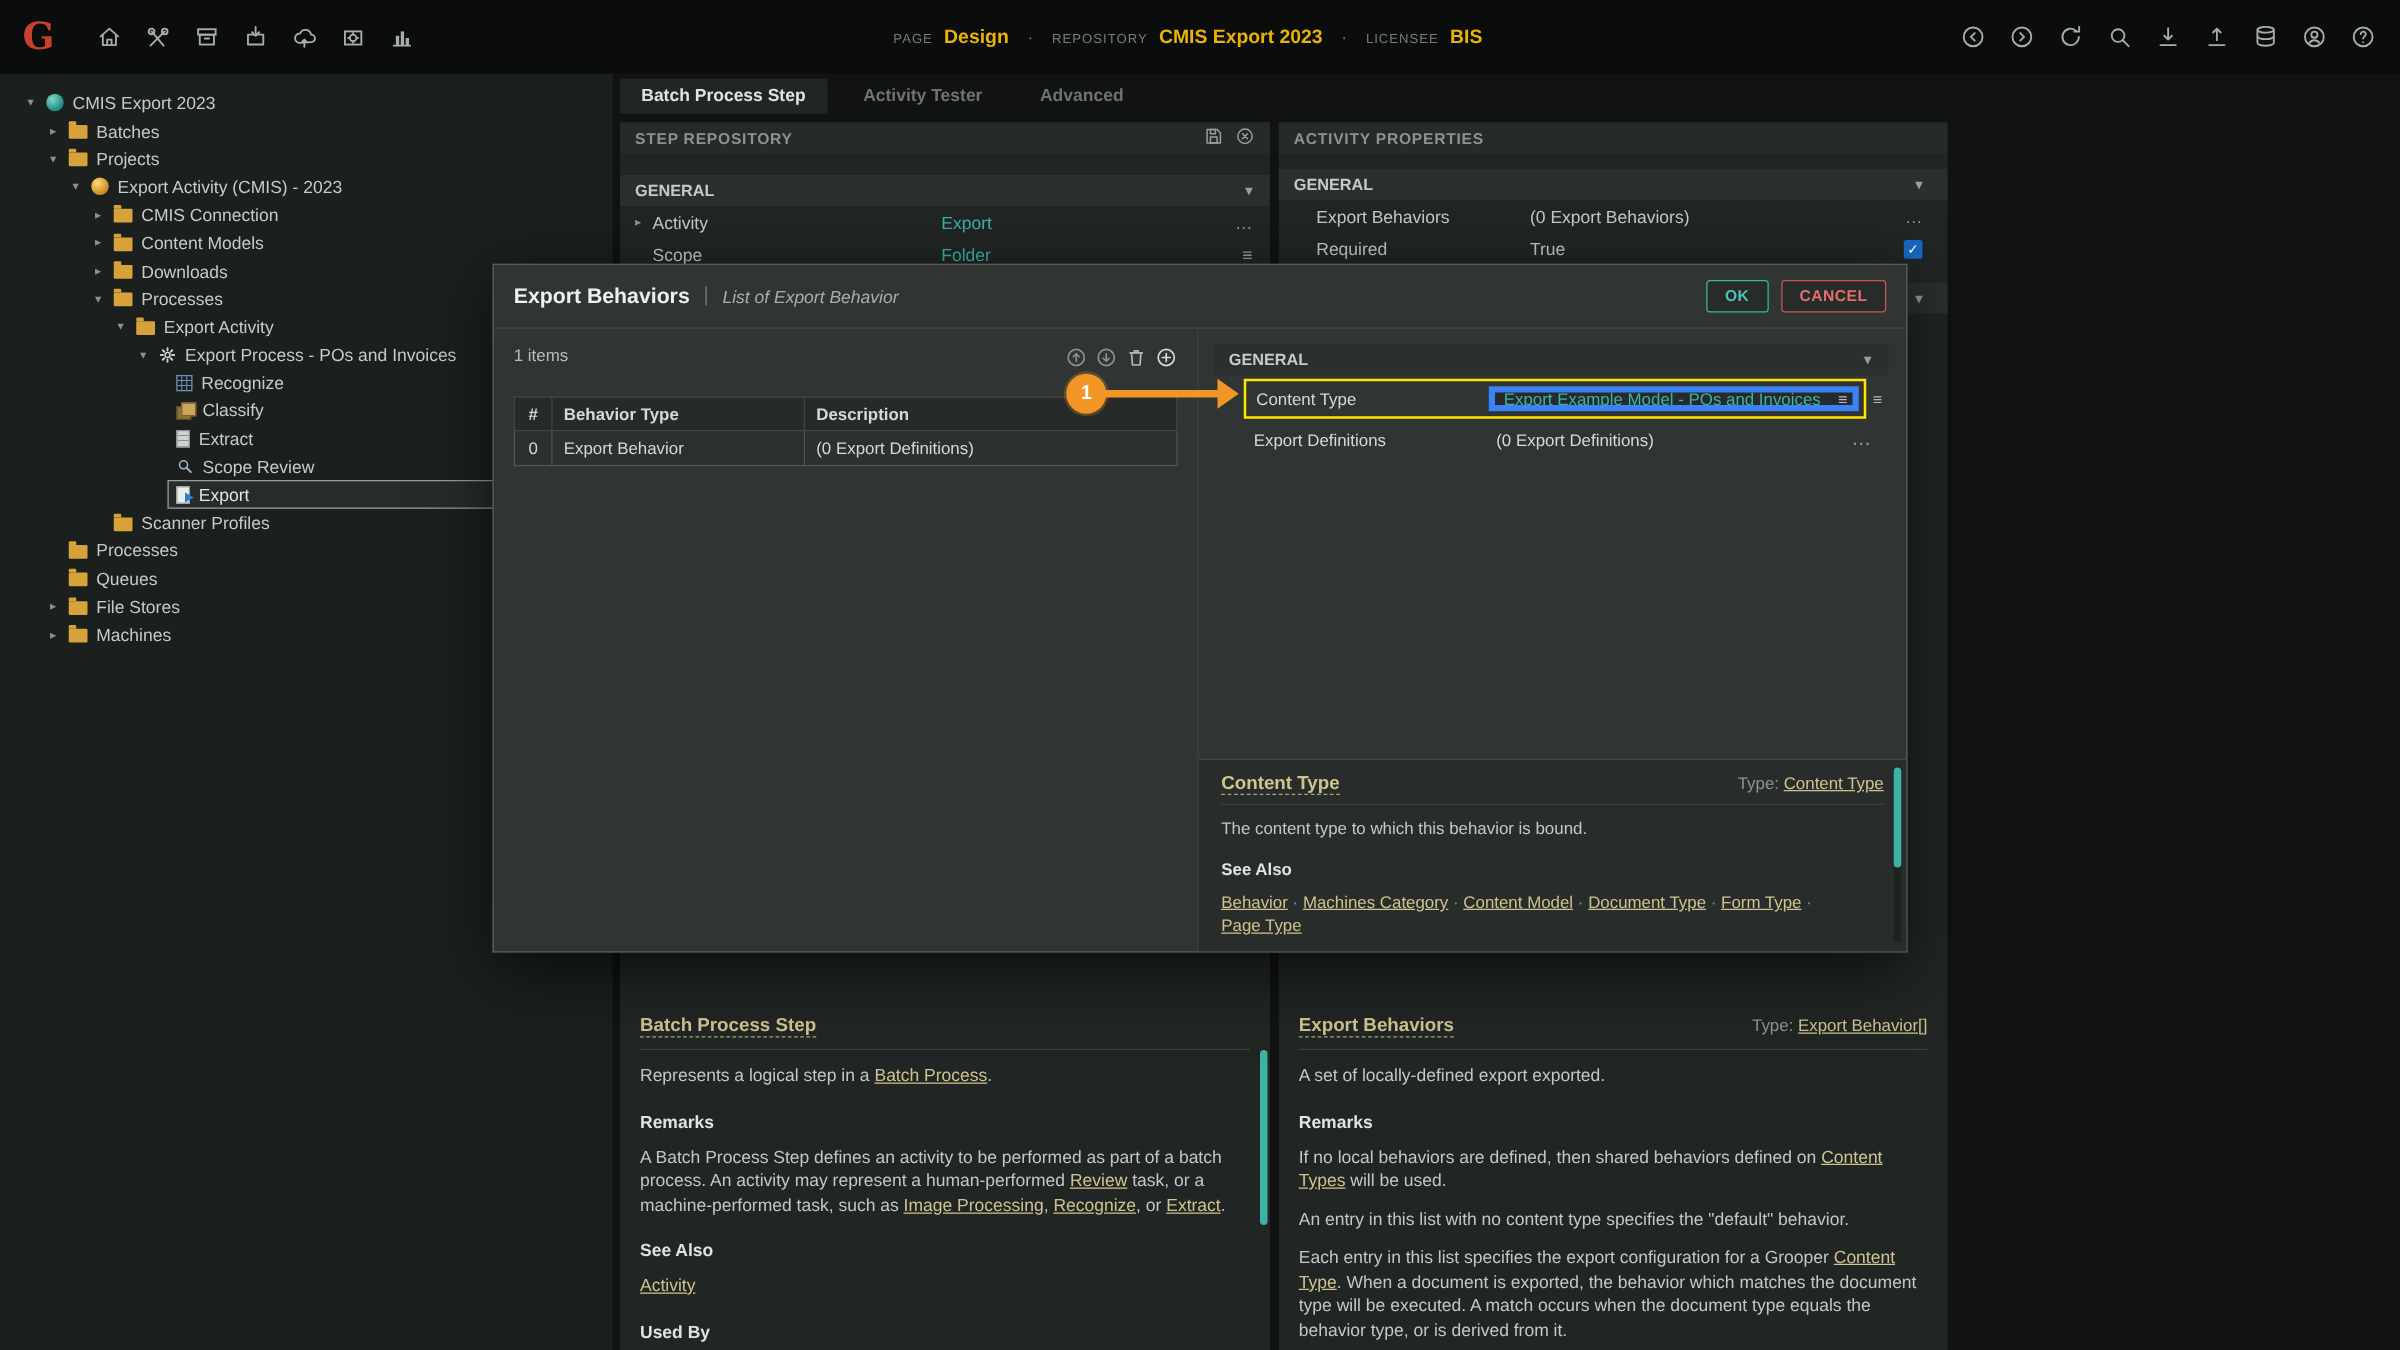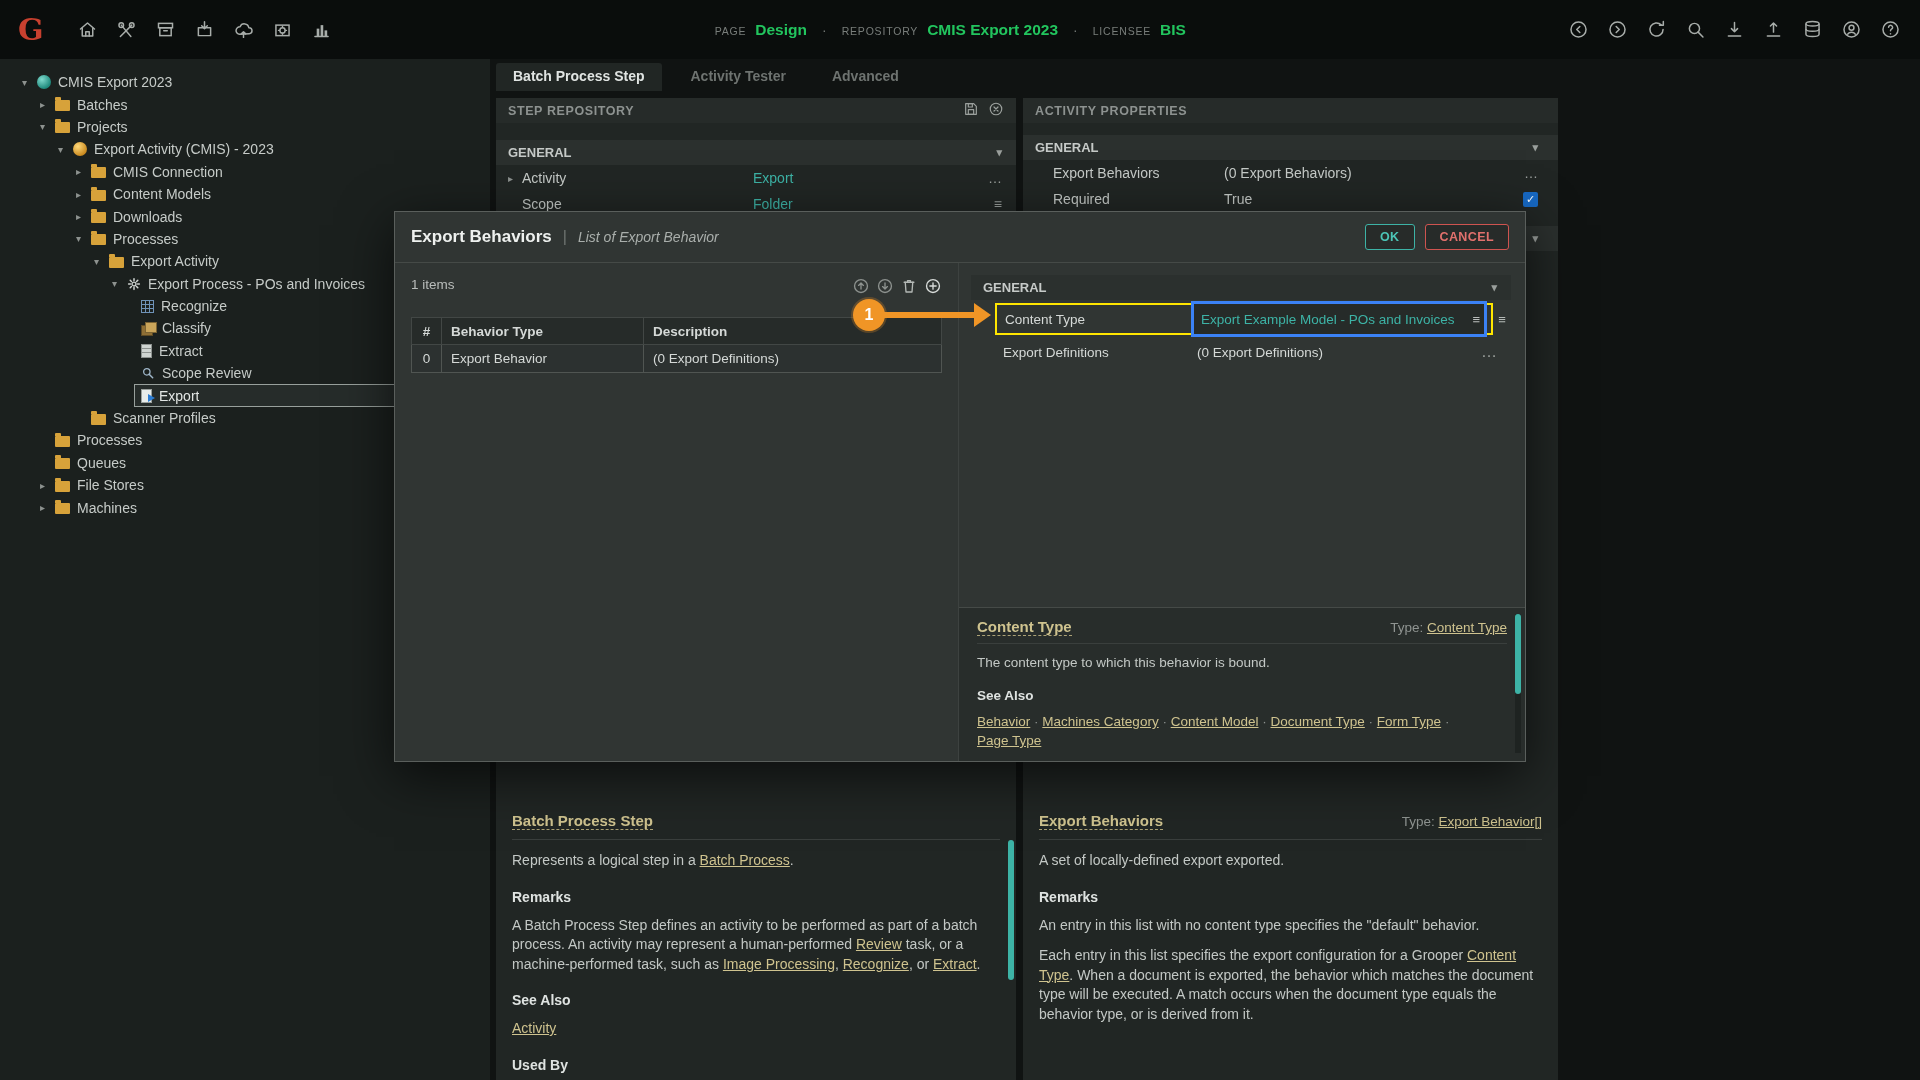--- a/index.html
+++ b/index.html
@@ -8,21 +8,21 @@
   .screen{position:relative;width:1920px;height:1080px;background:#101312;overflow:hidden}
 
   
   .topbar{position:absolute;top:0;left:0;width:1920px;height:59px;background:#0a0d0c;display:flex;align-items:center;justify-content:space-between;padding:0 18px;z-index:5}
   .tb-group{display:flex;align-items:center;gap:17px}
   .logo{font-family:"DejaVu Serif",serif;font-size:30px;font-weight:bold;color:#c8402f;margin-right:16px;line-height:1;cursor:pointer}
   .tb-ico{width:22px;height:22px;display:flex;align-items:center;justify-content:center;cursor:pointer;opacity:.92}
   .tb-ico svg{display:block}
   .tb-center{display:flex;align-items:baseline;gap:9px}
   .tb-lab{font-size:10.5px;letter-spacing:.8px;color:#787d7a}
-  .tb-val{font-size:15.5px;font-weight:bold;color:#22c55e}
+  .tb-val{font-size:15.5px;font-weight:bold;color:#eab308}
   .tb-dot{color:#6f7471;font-size:14px;margin:0 6px}
 
   
   .sidebar{position:absolute;top:59px;left:0;width:490px;bottom:0;background:#1b201e;padding-top:12px;overflow:hidden}
   .trow{display:flex;align-items:center;height:22.4px;padding-left:var(--ind);color:#c6cbc8;font-size:14px;cursor:pointer;white-space:nowrap}
   .texp{width:15px;flex:none;font-size:10px;color:#8d928f}
   .tlabel{overflow:hidden;text-overflow:ellipsis}
   .trow.selected{margin-left:134px;padding-left:6px;margin-right:3px;border:1px solid #98a09c;background:#262c2a;color:#e2e6e4}
   .ti{flex:none;margin-right:7px;position:relative;display:inline-block}
   .ti svg{display:block}
@@ -97,21 +97,21 @@
   .blist th{background:#262b29;border:1px solid #424745;height:27px;text-align:left;padding:0 9px;font-weight:bold}
   .blist td{background:#2c3130;border:1px solid #505552;height:28px;padding:0 9px}
   .col-idx{width:30px;text-align:center!important}
   .col-type{width:202px}
   .mright{position:absolute;left:564px;top:0;right:0;bottom:0;padding:12px 14px 0 12px}
   .mright .sec{margin:0;background:#2b302e}
   .mrow-outer{display:flex;align-items:center;margin-left:24px;margin-top:3px}
   .mrow{display:flex;align-items:center;flex:1;height:28px;padding:0 4px 0 8px;cursor:pointer}
   .mrow.hl{border:2px solid #ffe600;height:32px}
   .mlabel{width:186px;flex:none;font-size:13.5px;color:#d5d9d7}
-  .combo{flex:1;display:flex;align-items:center;height:36px;border:3px solid #3b82f6;background:#262b29;padding:0 4px 0 7px;cursor:pointer}
+  .combo{flex:1;display:flex;align-items:center;height:20px;border:5px solid #3b82f6;background:#262b29;padding:0 4px 0 7px;cursor:pointer}
   .combo-text{flex:1;color:#3db3a6;font-size:13.5px;white-space:nowrap;overflow:hidden}
   .combo-menu{color:#b9bdbb;font-size:13px;margin-left:4px}
   .row-menu{width:18px;text-align:center;color:#b4b9b6;font-size:13px;cursor:pointer}
   .mvalue{flex:1;font-size:13.5px;color:#d5d9d7}
   .row-dots{color:#9ba09d;margin-right:10px;cursor:pointer}
   .mhelp{position:absolute;left:0;right:0;bottom:0;height:154px;background:#282d2b;border-top:1px solid #454a47;padding:10px 18px 0;overflow:hidden;font-size:13.5px;color:#c3c8c5}
   .mhelp .help-head{padding-bottom:7px}
   .mhelp .hpara{margin-top:9px;line-height:19px}
   .mhelp .hlabel{margin-top:16px}
   .mhelp-track{position:absolute;right:4px;top:6px;bottom:8px;width:6px;background:#1e2321}
@@ -439,20 +439,21 @@
       <span class="chev">▾</span>
     </div>
 
     <div class="helpbox">
       <div class="help-head">
         <span class="help-title">Export Behaviors</span>
         <span class="help-type"><span>Type:</span> <span class="hlink">Export Behavior[]</span></span>
       </div>
       <div class="hpara">A set of locally-defined export exported.</div>
       <div class="hlabel">Remarks</div>
+      <div class="hpara"><span>If no local behaviors are defined, then shared behaviors defined on </span><span class="hlink">Content Types</span><span> will be used.</span></div>
       <div class="hpara">An entry in this list with no content type specifies the "default" behavior.</div>
       <div class="hpara"><span>Each entry in this list specifies the export configuration for a Grooper </span><span class="hlink">Content Type</span><span>. When a document is exported, the behavior which matches the document type will be executed. A match occurs when the document type equals the behavior type, or is derived from it.</span></div>
     </div>
   </section>
 
   <div class="modal">
     <div class="modal-title">
       <span class="mt-title">Export Behaviors</span>
       <span class="mt-div">|</span>
       <span class="mt-sub">List of Export Behavior</span>

